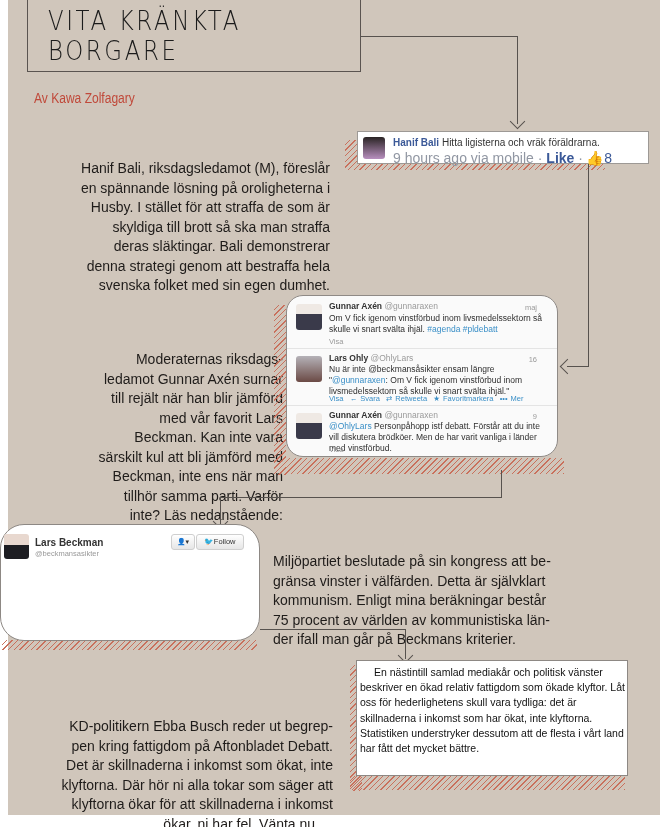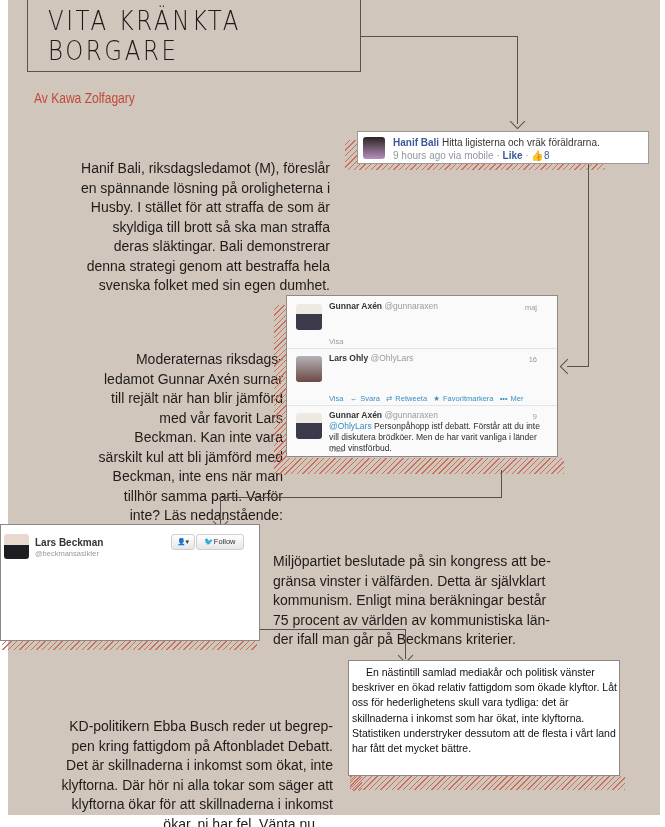--- a/index.html
+++ b/index.html
@@ -40,57 +40,63 @@
 
 <div class="abs body-text right" style="left:80px;top:128px;width:250px;">Hanif Bali, riksdagsledamot (M), föreslår en spännande lösning på oroligheterna i Husby. I stället för att straffa de som är skyldiga till brott så ska man straffa deras släktingar. Bali demonstrerar denna strategi genom att bestraffa hela svenska folket med sin egen dumhet.</div>
 
 <div class="hatch" style="left:345px;top:140px;width:260px;height:30px;"></div>
 <div class="card" style="left:357px;top:131px;width:292px;height:33px;border-color:#9d9995;">
   <div class="avatar" style="left:5px;top:5px;width:22px;height:22px;background:linear-gradient(#2a2424,#b88fbf);"></div>
   <div class="abs" style="left:35px;top:5px;font-size:10px;color:#333;white-space:nowrap;">
     <span style="color:#3b5998;font-weight:bold;">Hanif Bali</span>
     <span>Hitta ligisterna och vräk föräldrarna.</span>
   </div>
-  <div class="abs" style="left:35px;top:18px;font-size:10px;color:#9197a3;white-space:nowrap;">
+  <div class="abs" style="left:35px;top:18px;font-size:14px;color:#9197a3;white-space:nowrap;">
     <span>9 hours ago via mobile</span>
     <span>·</span>
     <span style="color:#3b5998;font-weight:bold;">Like</span>
     <span>·</span>
     <span style="color:#3b5998;">👍</span><span style="color:#3b5998;">8</span>
   </div>
 </div>
 
 <div class="line" style="left:588px;top:164px;width:1px;height:203px;"></div>
 <div class="line" style="left:567px;top:366px;width:22px;height:1px;"></div>
 <div class="arrow" style="left:562px;top:361px;transform:rotate(135deg);"></div>
 
 <div class="abs body-text right" style="left:95px;top:319px;width:188px;">Moderaternas riksdags-ledamot Gunnar Axén surnar till rejält när han blir jämförd med vår favorit Lars Beckman. Kan inte vara särskilt kul att bli jämförd med Beckman, inte ens när man tillhör samma parti. Varför inte? Läs nedanstående:</div>
 
 <div class="hatch" style="left:274px;top:305px;width:12px;height:170px;"></div>
 <div class="hatch" style="left:274px;top:458px;width:290px;height:16px;"></div>
-<div class="card" style="left:286px;top:295px;width:272px;height:162px;border-color:#8f8a86;background:#fafafa;">
+<div class="card" style="left:286px;top:295px;width:272px;height:162px;border-color:#8f8a86;background:#fafafa;border-radius:17px;">
 
   <div class="abs tw" style="left:0;top:0;width:100%;height:50px;">
     <div class="avatar" style="left:9px;top:8px;width:26px;height:26px;background:linear-gradient(#efe9e4 0 40%,#3a3a4a 40%);"></div>
     <div class="abs" style="left:42px;top:5px;">
       <span class="name">Gunnar Axén</span>
       <span class="handle">@gunnaraxen</span>
     </div>
     <span class="date" style="top:6px;">maj</span>
+    <div class="abs" style="left:42px;top:17px;width:218px;">
+      <span>Om V fick igenom vinstförbud inom livsmedelssektorn så skulle vi snart svälta ihjäl. </span><span class="link">#agenda #pldebatt</span>
+    </div>
     <div class="abs meta" style="left:42px;top:40px;">Visa</div>
   </div>
   <div class="sep" style="top:52px;"></div>
 
   <div class="abs tw" style="left:0;top:53px;width:100%;height:55px;">
     <div class="avatar" style="left:9px;top:7px;width:26px;height:26px;background:linear-gradient(#b5b2b8,#6b4a45);"></div>
     <div class="abs" style="left:42px;top:4px;">
       <span class="name">Lars Ohly</span>
       <span class="handle">@OhlyLars</span>
     </div>
     <span class="date" style="top:5px;">16</span>
+    <div class="abs" style="left:42px;top:15px;width:222px;">
+      <span>Nu är inte @beckmansåsikter ensam längre "</span><span class="link">@gunnaraxen</span><span>: Om V fick igenom vinstförbud inom livsmedelssektorn så skulle vi snart svälta ihjäl."</span>
+    </div>
     <div class="abs meta" style="left:42px;top:44px;color:#3a8fc7;white-space:nowrap;word-spacing:1px;">
       <span>Visa</span>&nbsp;
       <span>← Svara</span>&nbsp;
       <span>⇄ Retweeta</span>&nbsp;
       <span>★ Favoritmarkera</span>&nbsp;
       <span>••• Mer</span>
     </div>
   </div>
   <div class="sep" style="top:109px;"></div>
 
@@ -107,35 +113,35 @@
     <div class="abs meta" style="left:42px;top:38px;">Visa</div>
   </div>
 </div>
 
 <div class="line" style="left:501px;top:470px;width:1px;height:28px;"></div>
 <div class="line" style="left:220px;top:497px;width:282px;height:1px;"></div>
 <div class="line" style="left:220px;top:497px;width:1px;height:28px;"></div>
 <div class="arrow" style="left:215px;top:516px;"></div>
 
 <div class="hatch" style="left:2px;top:640px;width:255px;height:10px;"></div>
-<div class="card" style="left:0;top:524px;width:260px;height:117px;border-color:#8d8884;">
+<div class="card" style="left:0;top:524px;width:260px;height:117px;border-color:#8d8884;border-radius:24px;">
   <div class="avatar" style="left:3px;top:9px;width:25px;height:25px;background:linear-gradient(#e8d8cf 0 45%,#1d1d22 45%);"></div>
   <div class="abs" style="left:34px;top:12px;font-size:10px;font-weight:bold;color:#333;">Lars Beckman</div>
   <div class="abs" style="left:34px;top:24px;font-size:7.5px;color:#9a9a9a;">@beckmansasikter</div>
   <div class="abs" style="left:170px;top:9px;width:22px;height:14px;border:1px solid #cfcfcf;border-radius:3px;background:linear-gradient(#fff,#e6e6e6);font-size:7px;text-align:center;line-height:14px;color:#333;">👤▾</div>
   <div class="abs" style="left:195px;top:9px;width:46px;height:14px;border:1px solid #cfcfcf;border-radius:3px;background:linear-gradient(#fff,#e6e6e6);font-size:7.5px;text-align:center;line-height:14px;color:#333;">
     <span style="color:#2aa3ef;">🐦</span><span>Follow</span>
   </div>
 </div>
 
 <div class="abs body-text" style="left:273px;top:521px;width:285px;">Miljöpartiet beslutade på sin kongress att be-gränsa vinster i välfärden. Detta är självklart kommunism. Enligt mina beräkningar består 75 procent  av världen av kommunistiska län-der ifall man går på Beckmans kriterier.</div>
 
 <div class="line" style="left:260px;top:629px;width:146px;height:1px;"></div>
 <div class="line" style="left:405px;top:629px;width:1px;height:30px;"></div>
 <div class="arrow" style="left:400px;top:650px;"></div>
 
 <div class="hatch" style="left:350px;top:665px;width:12px;height:126px;"></div>
 <div class="hatch" style="left:350px;top:776px;width:275px;height:14px;"></div>
-<div class="card" style="left:348px;top:660px;width:272px;height:116px;border-color:#8d8884;padding-left:40px;">
+<div class="card" style="left:356px;top:660px;width:272px;height:116px;border-color:#8d8884;padding-left:40px;">
   <div class="abs" style="left:3px;top:4px;width:266px;font-size:10.5px;line-height:15.2px;color:#111;text-indent:14px;">En nästintill samlad mediakår och politisk vänster beskriver en ökad relativ fattigdom som ökade klyftor. Låt oss för hederlighetens skull vara tydliga: det är skillnaderna i inkomst som har ökat, inte klyftorna. Statistiken understryker dessutom att de flesta i vårt land har fått det mycket bättre.</div>
 </div>
 
 <div class="abs body-text right" style="left:55px;top:686px;width:278px;">KD-politikern Ebba Busch reder ut begrep-pen kring fattigdom på Aftonbladet Debatt. Det är skillnaderna i inkomst som ökat, inte klyftorna. Där hör ni alla tokar som säger att klyftorna ökar för att skillnaderna i inkomst ökar, ni har fel. Vänta nu …</div>
 
 </body></html>

